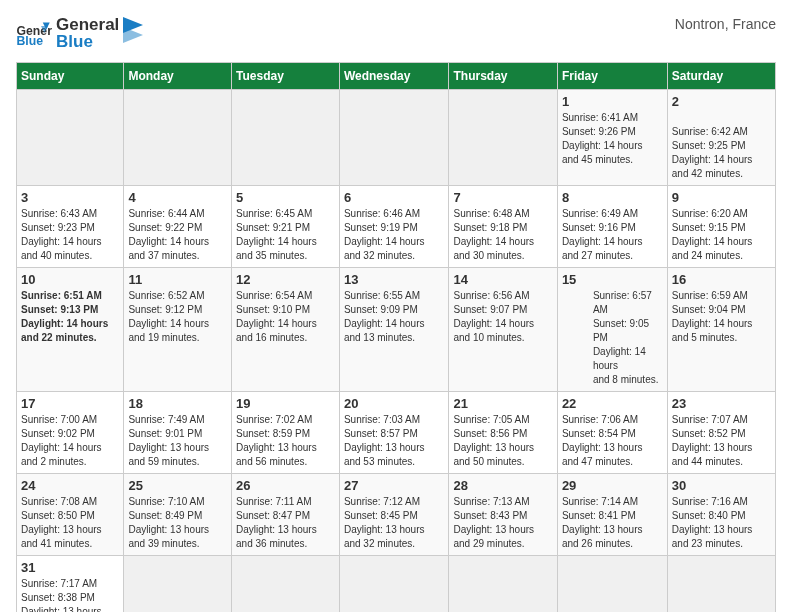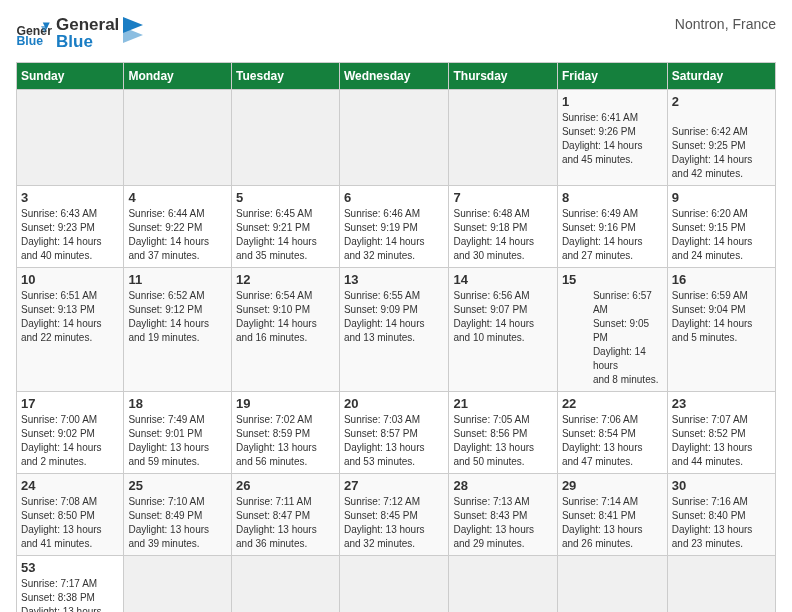--- a/index.html
+++ b/index.html
@@ -181,21 +181,21 @@
           <span class="day-num">9</span>
           <div class="day-info" style="white-space: pre-line;">Sunrise: 6:20 AM
 Sunset: 9:15 PM
 Daylight: 14 hours
 and 24 minutes.</div>
         </td>
       </tr>
       <tr>
         <td>
           <span class="day-num">10</span>
-          <div class="day-info" style="white-space: pre-line;">Sunrise: 6:51 AM
+          <div class="day-info" style="white-space: pre-line; font-weight: bold;">Sunrise: 6:51 AM
 Sunset: 9:13 PM
 Daylight: 14 hours
 and 22 minutes.</div>
         </td>
         <td>
           <span class="day-num">11</span>
           <div class="day-info" style="white-space: pre-line;">Sunrise: 6:52 AM
 Sunset: 9:12 PM
 Daylight: 14 hours
 and 19 minutes.</div>
@@ -333,21 +333,21 @@
         <td>
           <span class="day-num">30</span>
           <div class="day-info" style="white-space: pre-line;">Sunrise: 7:16 AM
 Sunset: 8:40 PM
 Daylight: 13 hours
 and 23 minutes.</div>
         </td>
       </tr>
       <tr>
         <td>
-          <span class="day-num">53</span>
+          <span class="day-num">31</span>
           <div class="day-info" style="white-space: pre-line;">Sunrise: 7:17 AM
 Sunset: 8:38 PM
 Daylight: 13 hours
 and 20 minutes.</div>
         </td>
         <td class="empty"></td>
         <td class="empty"></td>
         <td class="empty"></td>
         <td class="empty"></td>
         <td class="empty"></td>

